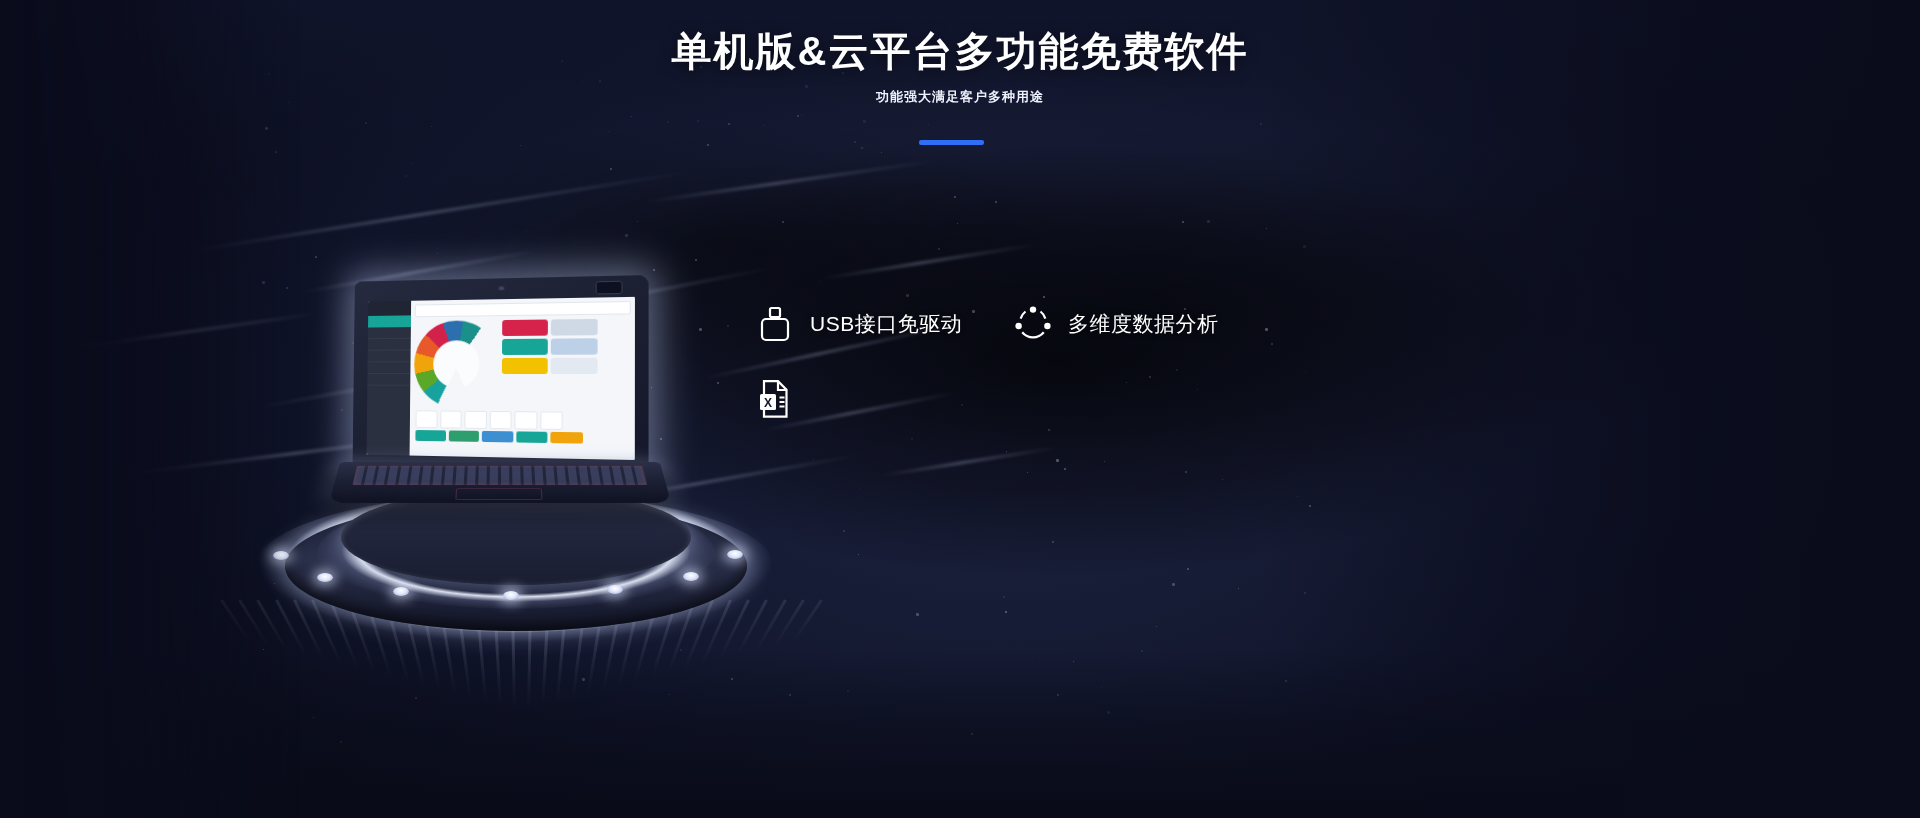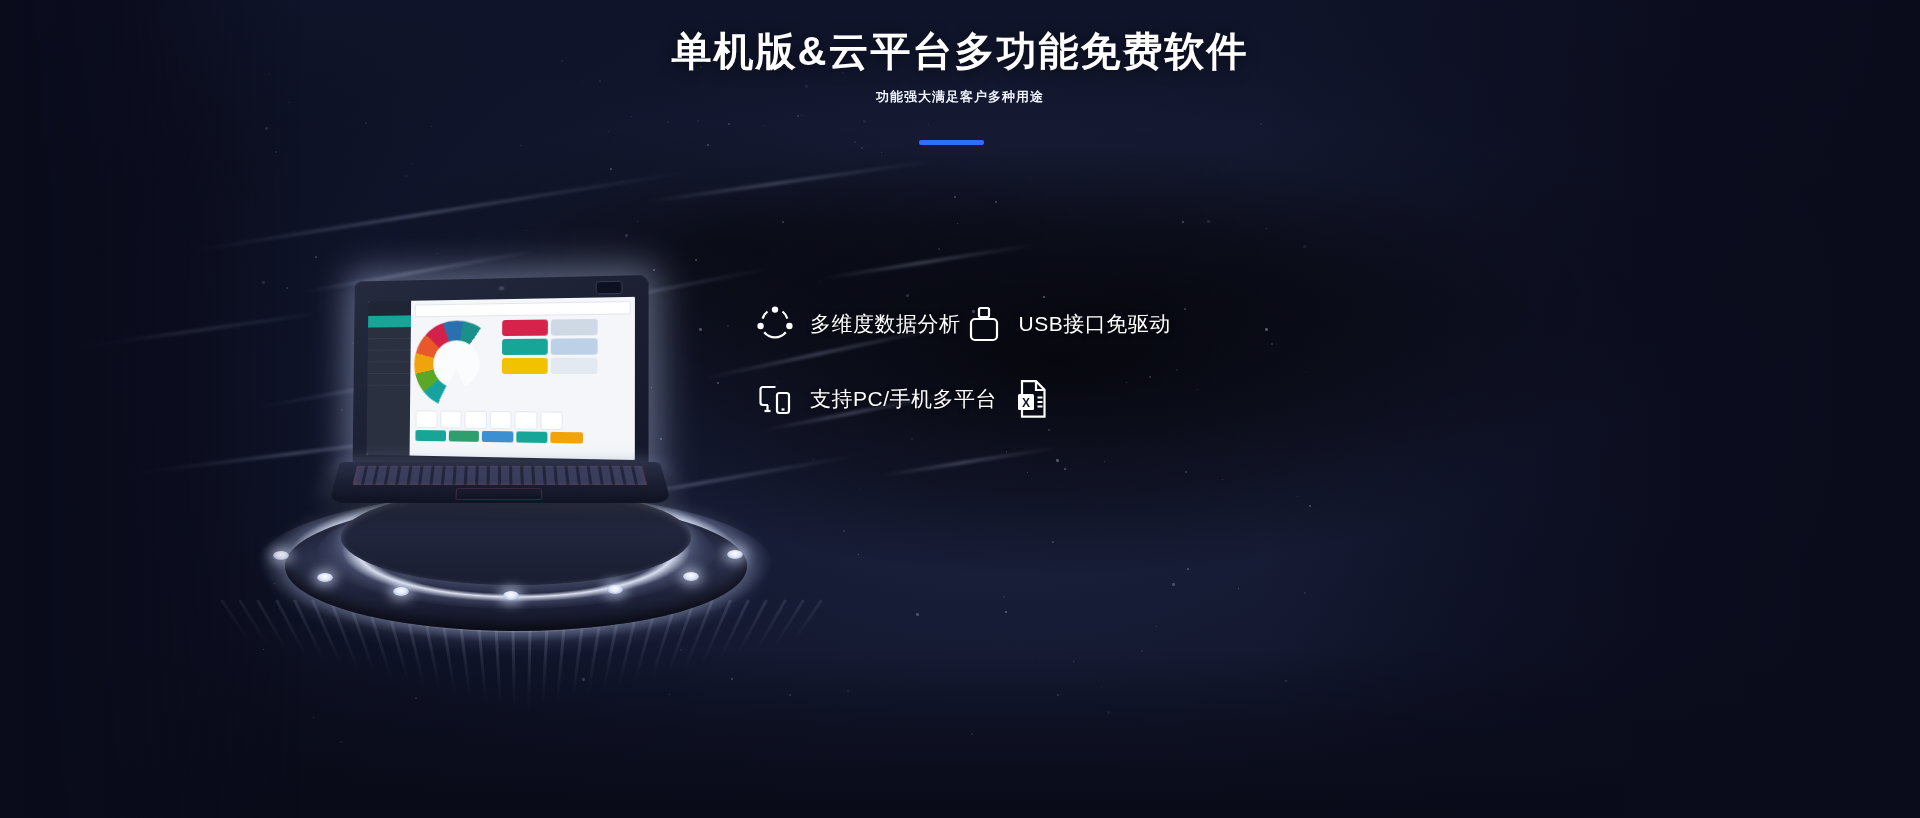--- a/index.html
+++ b/index.html
@@ -411,58 +411,46 @@
   <div class="vig-l"></div>
   <div class="vig-r"></div>
 
   <div class="headline">单机版&amp;云平台多功能免费软件</div>
   <div class="subhead">功能强大满足客户多种用途</div>
   <div class="accent-bar"></div>
 
   <div class="features">
 
     <div class="frow">
+      <div class="fcell col1">
+        <span class="ficon">
+          <svg width="34" height="38" viewBox="0 0 34 38" fill="none" stroke="#fff" stroke-width="2.2">
+            <rect x="12" y="3" width="10" height="9" rx="1.5"></rect>
+            <rect x="4" y="14" width="26" height="21" rx="4"></rect>
+          </svg>
+        </span>
+        <span class="flabel">USB接口免驱动</span>
+      </div>
       <div class="fcell">
         <span class="ficon">
           <svg width="38" height="38" viewBox="0 0 38 38" fill="none" stroke="#fff" stroke-width="2.2">
             <path d="M11.5 6.5A14 14 0 0 0 6.6 13.6"></path>
             <path d="M31.4 13.6A14 14 0 0 0 26.5 6.5"></path>
             <path d="M8.2 27.3a14 14 0 0 0 21.6 0"></path>
             <circle cx="19" cy="4.6" r="3.2" fill="#fff" stroke="none"></circle>
             <circle cx="4.6" cy="21" r="3.2" fill="#fff" stroke="none"></circle>
             <circle cx="33.4" cy="21" r="3.2" fill="#fff" stroke="none"></circle>
           </svg>
         </span>
         <span class="flabel">多维度数据分析</span>
       </div>
-      <div class="fcell col1">
-        <span class="ficon">
-          <svg width="34" height="38" viewBox="0 0 34 38" fill="none" stroke="#fff" stroke-width="2.2">
-            <rect x="12" y="3" width="10" height="9" rx="1.5"></rect>
-            <rect x="4" y="14" width="26" height="21" rx="4"></rect>
-          </svg>
-        </span>
-        <span class="flabel">USB接口免驱动</span>
-      </div>
     </div>
 
 
     <div class="frow">
-      <div class="fcell col1">
-        <span class="ficon">
-          <svg width="36" height="36" viewBox="0 0 36 36" fill="none" stroke="#fff" stroke-width="2.2">
-            <path d="M18.5 6H6a2.5 2.5 0 0 0-2.5 2.5v13A2.5 2.5 0 0 0 6 24h5"></path>
-            <path d="M7.5 30h6"></path>
-            <path d="M10.5 24v6"></path>
-            <rect x="20" y="12" width="12" height="20" rx="2.5"></rect>
-            <path d="M24.5 28.5h3"></path>
-          </svg>
-        </span>
-        <span class="flabel">支持PC/手机多平台</span>
-      </div>
       <div class="fcell">
         <span class="ficon">
           <svg width="34" height="40" viewBox="0 0 34 40" fill="none" stroke="#fff" stroke-width="2.2">
             <path d="M6 2.2h14l8.5 8.5v27H6z"></path>
             <path d="M20 2.2v8.8h8.5"></path>
             <rect x="2" y="15" width="16" height="16" rx="1.5" fill="#fff" stroke="none"></rect>
             <text x="10" y="27.5" font-size="12" font-weight="bold" font-family="Liberation Sans, sans-serif" fill="#11142a" stroke="none" text-anchor="middle">X</text>
             <path d="M21.5 18.5h5M21.5 23h5M21.5 27.5h5" stroke-width="1.8"></path>
           </svg>
         </span>

